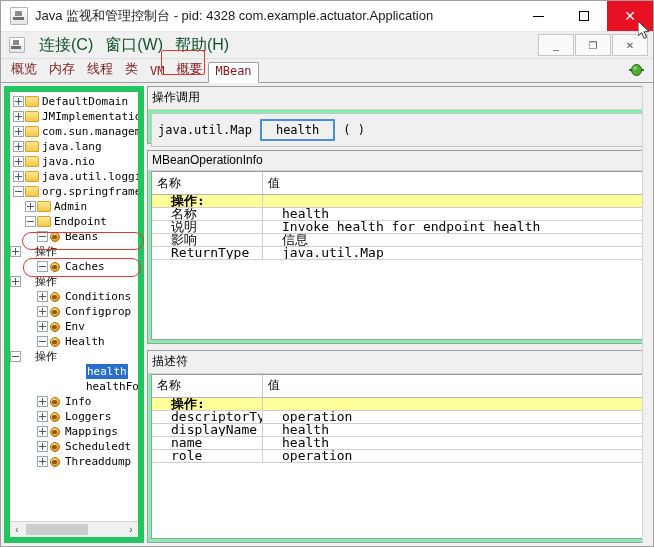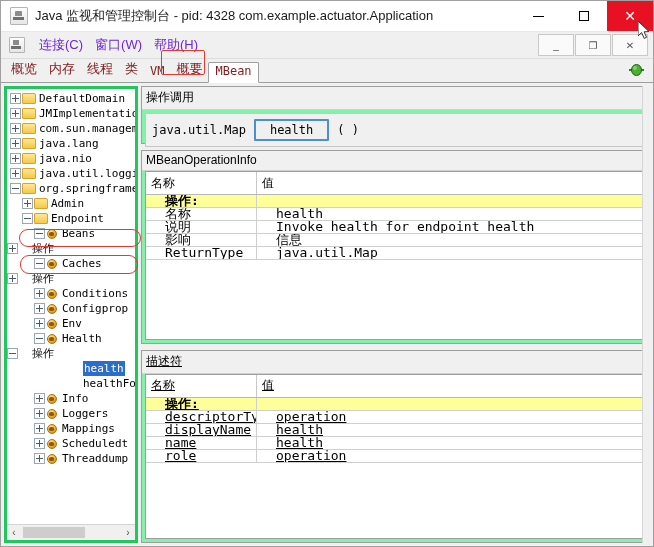--- a/index.html
+++ b/index.html
@@ -72,21 +72,21 @@
     background:linear-gradient(#fdfdfd,#e6e6e6);
     border:1px solid #b4b4b4;border-radius:1px;
   }
   .menu-icon:before{
     content:"";position:absolute;left:3px;top:2px;width:6px;height:5px;background:#8b8b8b;
   }
   .menu-icon:after{
     content:"";position:absolute;left:1px;top:8px;width:10px;height:3px;background:#6f6f6f;
   }
   .menu-item{
-    padding:2px 6px;font-size:13px;color:#6d28d9;white-space:nowrap;
+    padding:2px 6px;font-size:16px;color:#14532d;white-space:nowrap;
   }
   .iframe-btns{position:absolute;right:5px;top:2px;display:flex;gap:1px;}
   .iframe-btn{
     width:34px;height:20px;border:1px solid #c8c8c8;background:#fafafa;
     display:flex;align-items:center;justify-content:center;
     font-size:10px;color:#555;
   }
 
   
   .tabstrip{
@@ -112,21 +112,21 @@
   .plug{
     position:absolute;right:8px;top:4px;width:17px;height:14px;
   }
 
   
   .split{flex:1 1 auto;display:flex;background:#f0f0f0;min-height:0;}
 
   
   .treepanel{
     width:128px;flex:0 0 128px;margin:3px 0 3px 3px;
-    background:#ffffff;border:3px solid #22c55e;
+    background:#ffffff;border:6px solid #22c55e;
     display:flex;flex-direction:column;min-height:0;position:relative;
   }
   .treeview{
     flex:1 1 auto;overflow:hidden;position:relative;
     padding:2px 0 0 0;
     font-family:"DejaVu Sans Mono",monospace;
     font-size:11px;line-height:15px;
     white-space:nowrap;
   }
   .tnode{
@@ -474,21 +474,21 @@
                   <td>java.util.Map</td>
                 </tr>
               </tbody>
           </table>
           <div class="fill"></div>
         </div>
       </div>
 
       <div class="sect-gap"></div>
 
-      <div class="sectionbox" style="flex:1 1 0;text-decoration:underline;">
+      <div class="sectionbox" style="flex:1 1 0;">
         <div class="sectitle">描述符</div>
         <div class="tblwrap">
           <table class="grid">
             <thead>
               <tr>
                 <th class="col-name">名称</th>
                 <th>值</th>
               </tr>
             </thead>
             <tbody id="desc-body">

